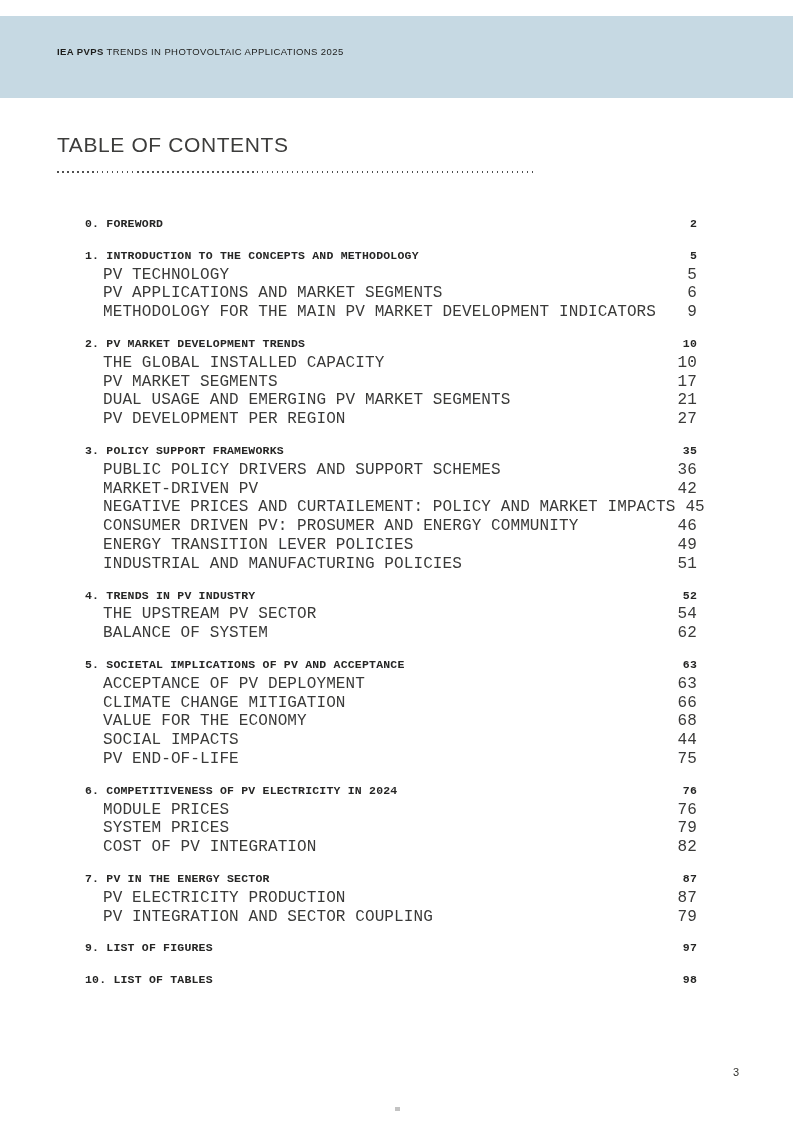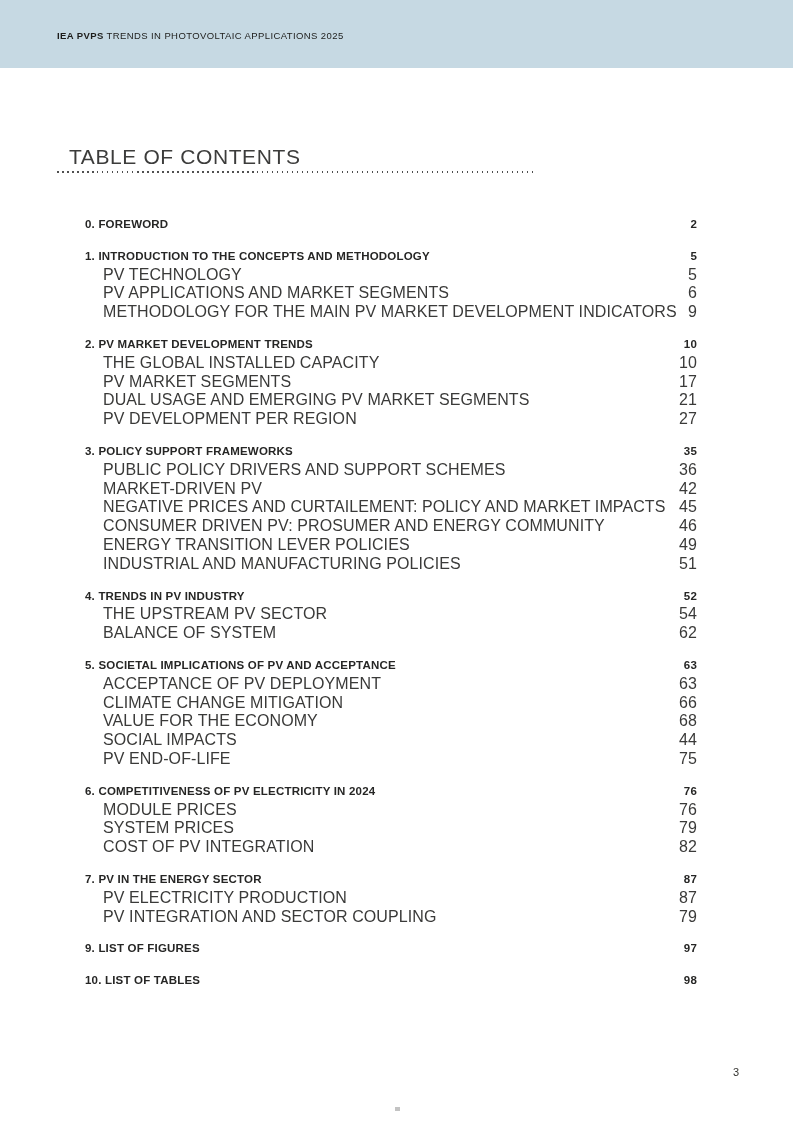--- a/index.html
+++ b/index.html
@@ -9,42 +9,42 @@
     height: 1122px;
     background: #ffffff;
     font-family: "Liberation Sans", sans-serif;
     color: #2b2a29;
     overflow: hidden;
   }
 
   
   .band {
     position: absolute;
-    top: 0; left: 0;
+    top: 16px; left: 0;
     width: 793px;
-    height: 68px;
+    height: 82px;
     background: var(--band-color, #c6d9e3);
   }
   .brand {
     position: absolute;
     left: 57px;
     top: 30px;
     font-size: 9.5px;
     letter-spacing: 0.4px;
     color: #1d1d1b;
     white-space: nowrap;
   }
   .brand .bold { font-weight: bold; }
 
   
   .page-title {
     position: absolute;
     left: 57px;
     top: 133px;
-    margin: 12px;
+    margin: 0;
     font-size: 21px;
     font-weight: 400;
     letter-spacing: 0.6px;
     color: #3c3c3b;
     white-space: nowrap;
   }
   .title-divider {
     position: absolute;
     left: 57px;
     top: 171px;
@@ -60,20 +60,21 @@
     top: 215px;
     width: 612px;
   }
   .section { margin-bottom: 13px; }
   .row {
     display: flex;
     justify-content: space-between;
     align-items: flex-end;
     line-height: 18.8px;
     cursor: pointer;
+    font-family: Liberation Mono, monospace;
   }
   .row.chapter {
     font-weight: bold;
     font-size: 11.5px;
     letter-spacing: 0.2px;
     color: #262625;
   }
   .row.sub {
     font-size: 16px;
     letter-spacing: 0.1px;

